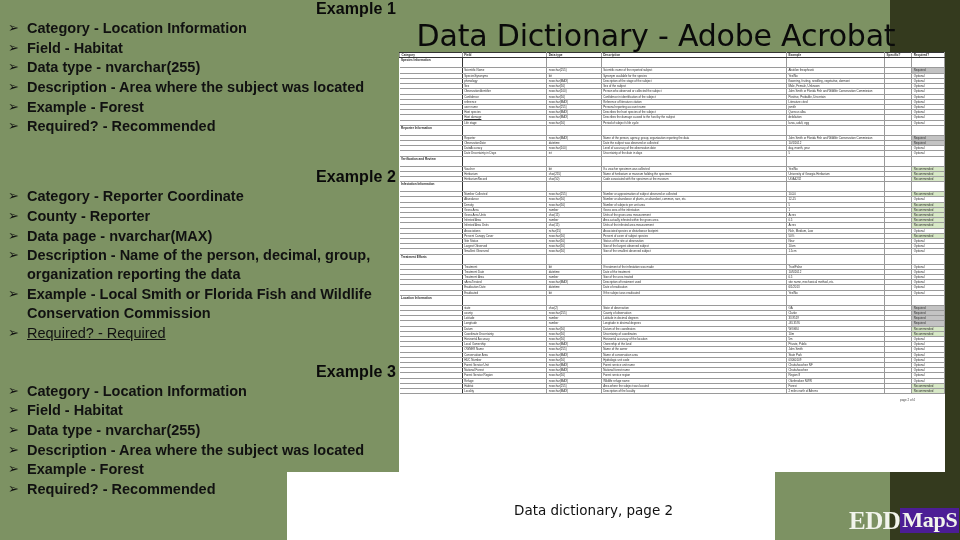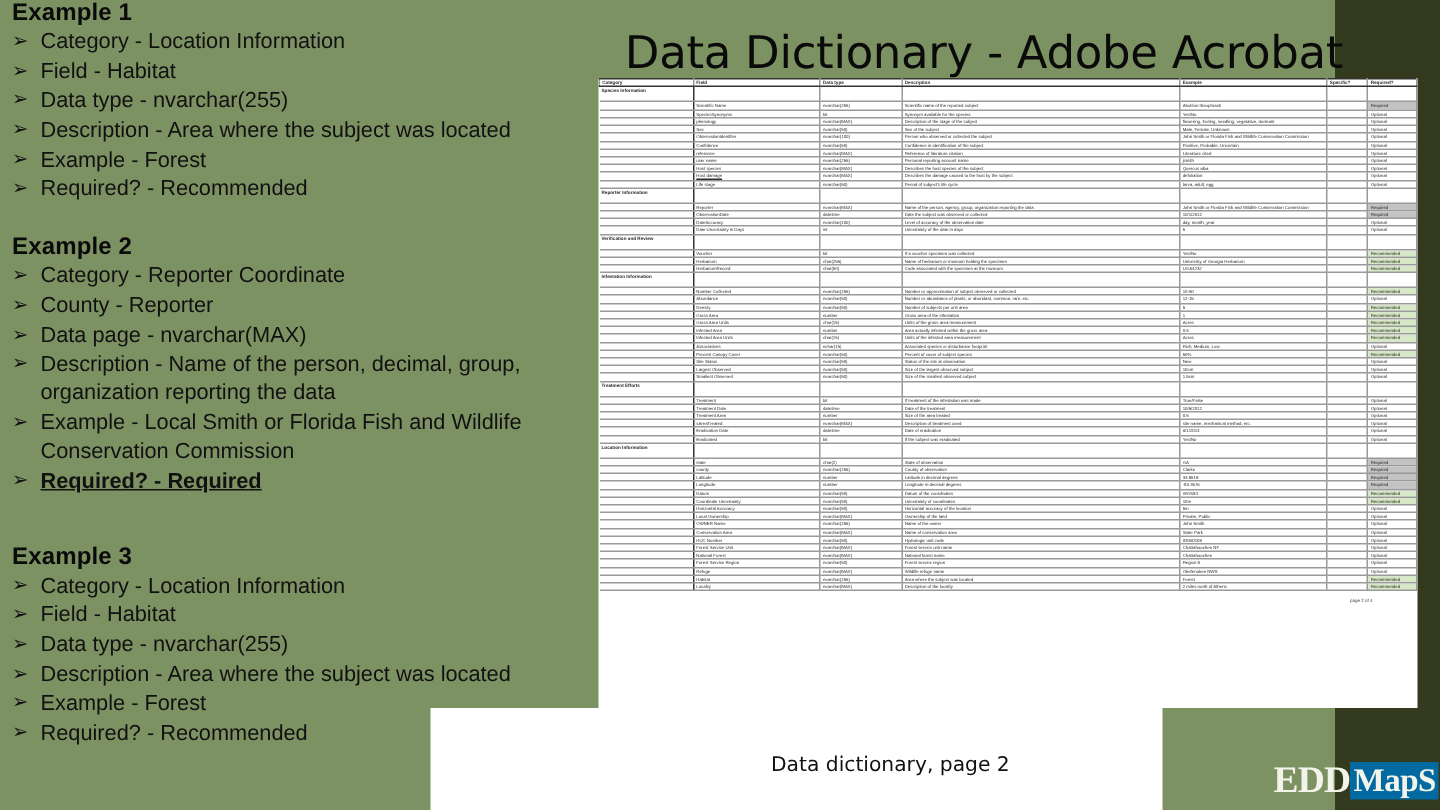--- a/index.html
+++ b/index.html
@@ -39,20 +39,21 @@
   }
   .example-block {
     margin: 0 0 4px 0;
   }
   .example-heading {
     font-size: 16px;
     font-weight: bold;
     color: #0a0a0a;
     margin: 0 0 1px 8px;
     letter-spacing: 0.1px;
+    text-align: right;
   }
   .bullet-list {
     list-style: none;
     margin: 0;
     padding: 0;
   }
   .bullet-item {
     display: flex;
     align-items: flex-start;
     font-size: 14.5px;
@@ -65,23 +66,24 @@
     flex: 0 0 auto;
     width: 19px;
     font-family: "DejaVu Sans", sans-serif;
     font-size: 13px;
     line-height: 1.42;
     color: #111;
     text-align: left;
   }
   .bullet-text {
     flex: 1 1 auto;
+    font-weight: bold;
   }
   .bullet-item.emphasis .bullet-text {
-    font-weight: bold;
+    font-weight: normal;
     text-decoration: underline;
   }
 
   
   .title {
     position: absolute;
     left: 406px;
     top: 18px;
     width: 500px;
     text-align: center;
@@ -208,21 +210,21 @@
           <span class="bullet-glyph">➢</span>
           <span class="bullet-text">Example - Forest</span>
         </li>
         <li class="bullet-item">
           <span class="bullet-glyph">➢</span>
           <span class="bullet-text">Required? - Recommended</span>
         </li>
       </ul>
     </div>
 
-    <div class="example-block" style="margin-top:20px;">
+    <div class="example-block" style="margin-top:32px;">
       <div class="example-heading">Example 2</div>
       <ul class="bullet-list">
         <li class="bullet-item">
           <span class="bullet-glyph">➢</span>
           <span class="bullet-text">Category - Reporter Coordinate</span>
         </li>
         <li class="bullet-item">
           <span class="bullet-glyph">➢</span>
           <span class="bullet-text">County - Reporter</span>
         </li>
@@ -238,21 +240,21 @@
           <span class="bullet-glyph">➢</span>
           <span class="bullet-text">Example - Local Smith or Florida Fish and Wildlife Conservation Commission</span>
         </li>
         <li class="bullet-item emphasis">
           <span class="bullet-glyph">➢</span>
           <span class="bullet-text">Required? - Required</span>
         </li>
       </ul>
     </div>
 
-    <div class="example-block" style="margin-top:32px;">
+    <div class="example-block" style="margin-top:20px;">
       <div class="example-heading">Example 3</div>
       <ul class="bullet-list">
         <li class="bullet-item">
           <span class="bullet-glyph">➢</span>
           <span class="bullet-text">Category - Location Information</span>
         </li>
         <li class="bullet-item">
           <span class="bullet-glyph">➢</span>
           <span class="bullet-text">Field - Habitat</span>
         </li>
@@ -836,16 +838,16 @@
         </tbody>
     </table>
     <div class="dt-foot">page 2 of 4</div>
   </div>
 
   <div class="caption-panel"></div>
   <div class="caption-text">Data dictionary, page 2</div>
 
   <div style="position:absolute; left:849px; top:506px; display:flex; align-items:center; height:28px;">
     <span style="font-family:'Liberation Serif', serif; font-weight:bold; font-size:25px; color:#f2f4ec; letter-spacing:-0.5px; line-height:1;">EDD</span>
-    <span style="font-family:'Liberation Serif', serif; font-weight:bold; font-size:22px; color:#f2f4ec; background:#0369a1; padding:1px 2px 2px 2px; line-height:1; letter-spacing:-0.3px;text-align:center;">MapS</span>
+    <span style="font-family:'Liberation Serif', serif; font-weight:bold; font-size:22px; color:#f2f4ec; background:#4c1d95; padding:1px 2px 2px 2px; line-height:1; letter-spacing:-0.3px;text-align:center;">MapS</span>
   </div>
 
 </div>
 
 </body></html>

